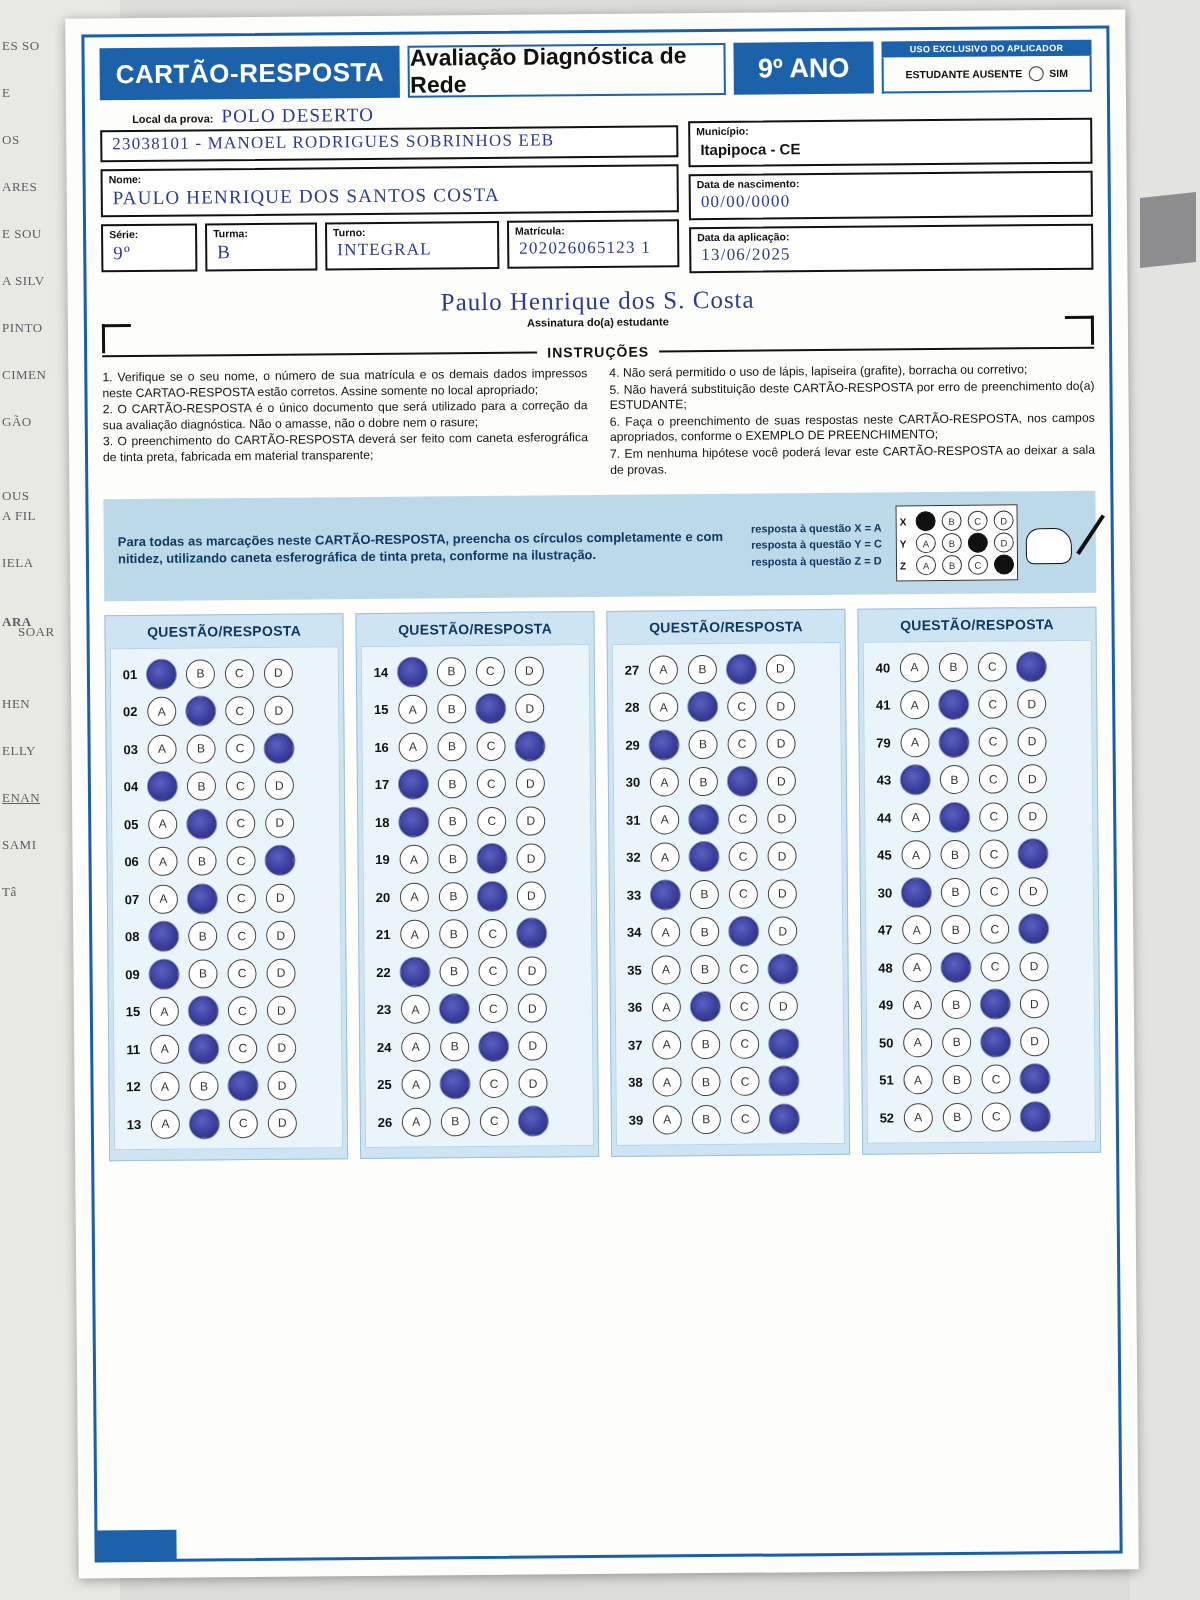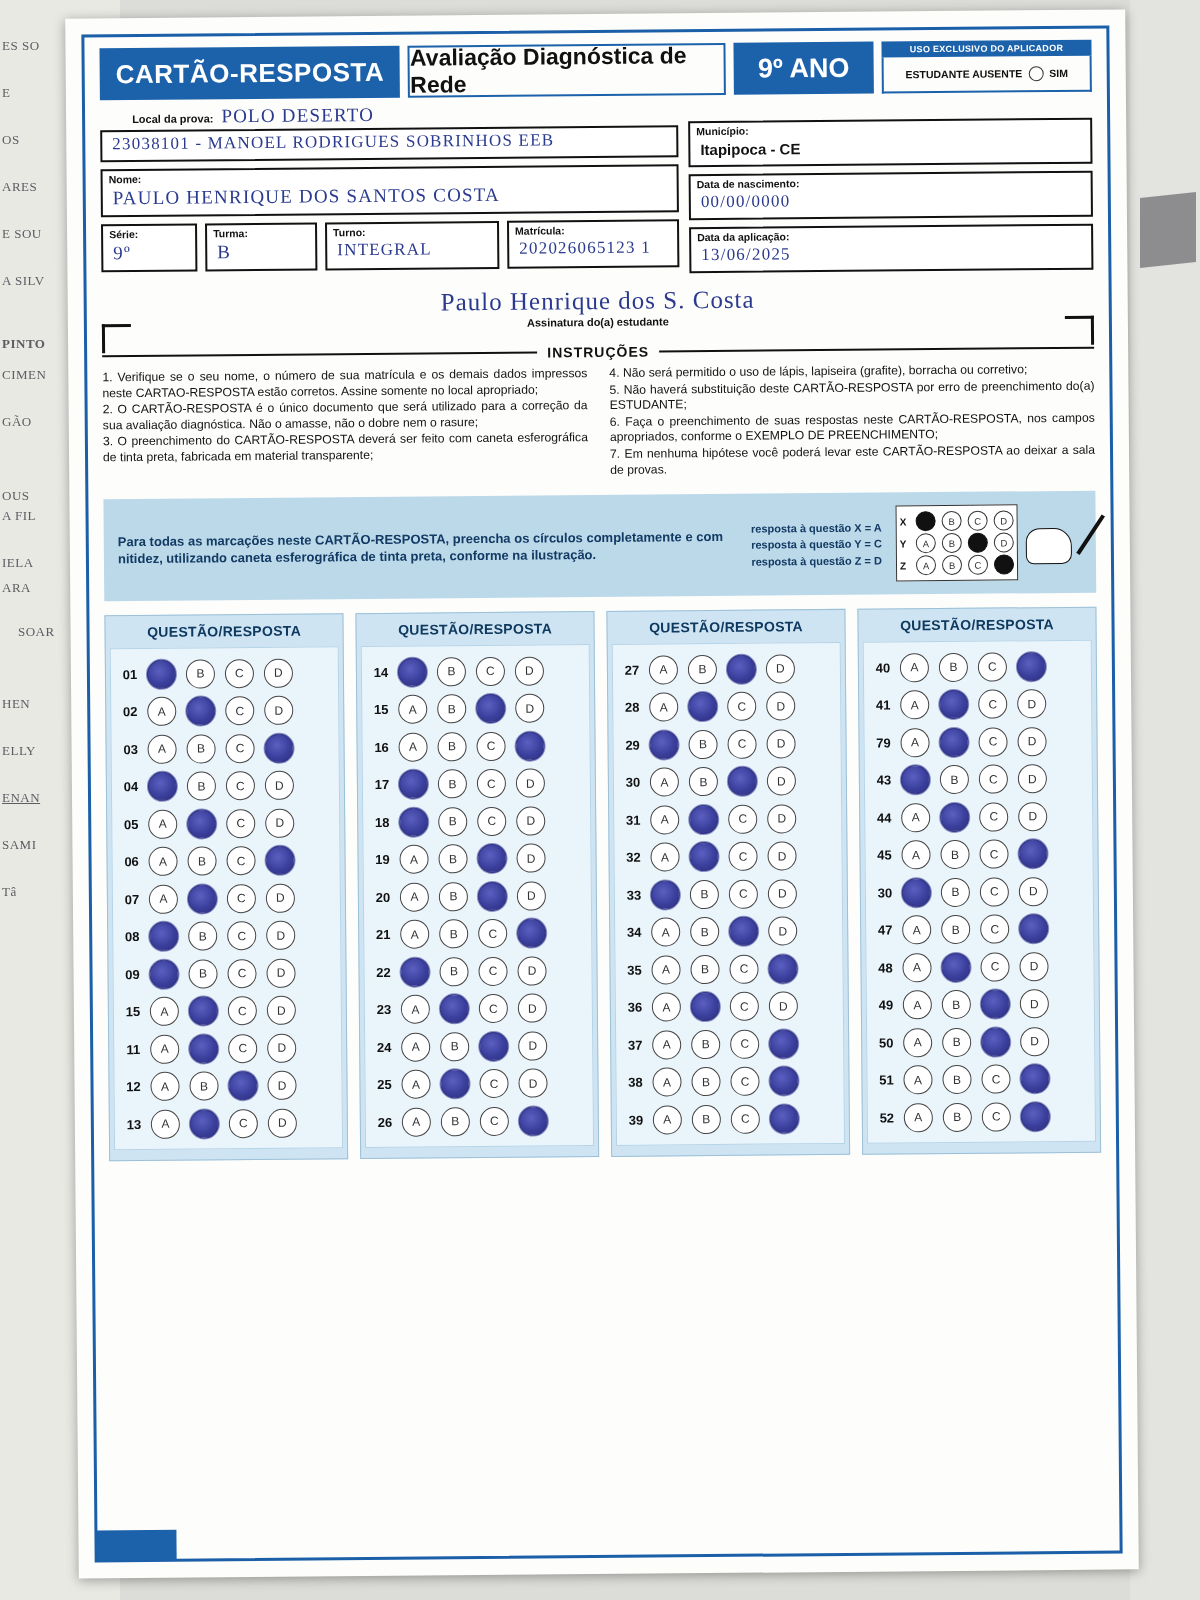--- a/index.html
+++ b/index.html
@@ -112,21 +112,21 @@
   .instr-cols{display:flex;gap:22px;font-size:12.2px;line-height:1.28;color:#111;text-align:justify;}
   .instr-cols .c{flex:1;}
   .instr-cols p{margin:0 0 1px 0;}
 
   
   .band{
     margin-top:16px;background:#bcd9ea;display:flex;align-items:center;
     padding:12px 14px;gap:14px;min-height:78px;
   }
   .band .bl{flex:1.35;font-size:13px;font-weight:bold;color:#123a63;line-height:1.35;}
-  .band .bm{font-size:11px;color:#123a63;line-height:1.5;font-weight:bold;text-align:center;}
+  .band .bm{font-size:11px;color:#123a63;line-height:1.5;font-weight:bold;text-align:left;}
   .band .br-ex{display:flex;align-items:center;gap:4px;position:relative;}
   .exgrid{background:#fff;border:1px solid #333;padding:3px;}
   .exrow{display:flex;align-items:center;gap:6px;margin:2px 0;}
   .exrow .lab{font-size:10px;font-weight:bold;width:10px;color:#111;}
   .bub{
     width:18px;height:18px;border:1.3px solid #333;border-radius:50%;
     display:flex;align-items:center;justify-content:center;font-size:9.5px;color:#333;
   }
   .bub.fill{background:#111;border-color:#111;color:#111;}
   .hand-ico{
@@ -173,27 +173,27 @@
 </head>
 <body>
 
 <div class="bg-left">
     <div class="scrawl" style="top: 38px; left: 2px;">ES SO</div>
     <div class="scrawl" style="top: 85px; left: 2px;">E</div>
     <div class="scrawl" style="top: 132px; left: 2px;">OS</div>
     <div class="scrawl" style="top: 179px; left: 2px;">ARES</div>
     <div class="scrawl" style="top: 226px; left: 2px;">E SOU</div>
     <div class="scrawl" style="top: 273px; left: 2px;">A SILV</div>
-    <div class="scrawl" style="top: 336px; left: 2px; font-weight: bold;">PINTO</div>
+    <div class="scrawl" style="top: 320px; left: 2px;">PINTO</div>
     <div class="scrawl" style="top: 367px; left: 2px;">CIMEN</div>
     <div class="scrawl" style="top: 414px; left: 2px;">GÃO</div>
     <div class="scrawl" style="top: 488px; left: 2px;">OUS</div>
     <div class="scrawl" style="top: 508px; left: 2px;">A FIL</div>
     <div class="scrawl" style="top: 555px; left: 2px;">IELA</div>
-    <div class="scrawl" style="top: 580px; left: 2px;">ARA</div>
+    <div class="scrawl" style="top: 614px; left: 2px; font-weight: bold;">ARA</div>
     <div class="scrawl" style="top: 624px; left: 2px; margin-left: 16px;">SOAR</div>
     <div class="scrawl" style="top: 696px; left: 2px;">HEN</div>
     <div class="scrawl" style="top: 743px; left: 2px;">ELLY</div>
     <div class="scrawl" style="top: 790px; left: 2px; text-decoration: underline;">ENAN</div>
     <div class="scrawl" style="top: 837px; left: 2px;">SAMI</div>
     <div class="scrawl" style="top: 884px; left: 2px;">Tâ</div>
   </div>
 <div class="bg-right">
   <div class="darkpen"></div>
 </div>

